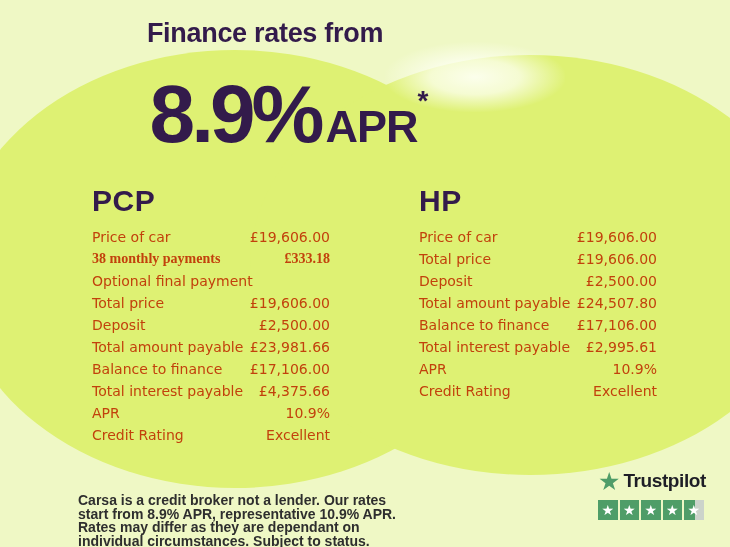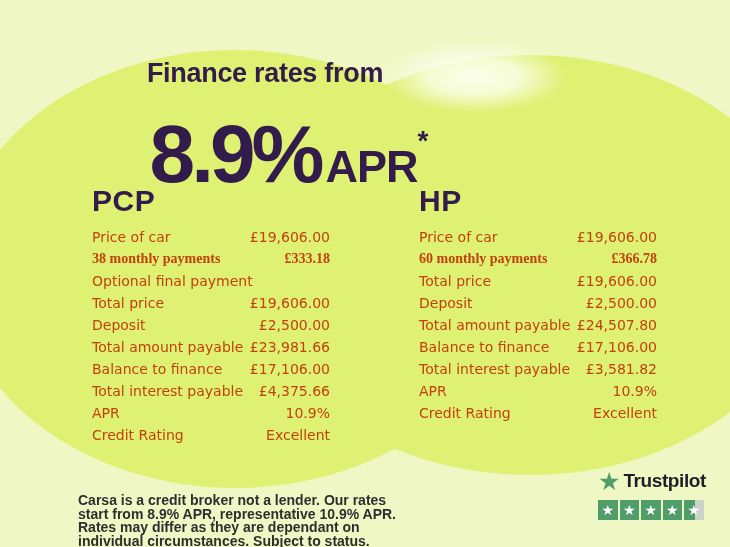--- a/index.html
+++ b/index.html
@@ -12,21 +12,21 @@
   }
   
   .blob{position:absolute;border-radius:50%;background:#def173;}
   .blob-left{left:-45px;top:50px;width:560px;height:438px;}
   .blob-right{left:250px;top:55px;width:560px;height:420px;}
   .glow{
     position:absolute;left:385px;top:42px;width:180px;height:70px;
     background:radial-gradient(ellipse at center, rgba(253,255,242,0.95) 0%, rgba(253,255,242,0.75) 35%, rgba(253,255,242,0) 72%);
   }
   
-  .headline{position:absolute;left:0;top:18px;width:530px;text-align:center;color:#331b4b;margin-top:40px;}
+  .headline{position:absolute;left:0;top:18px;width:530px;text-align:center;color:#331b4b;}
   .eyebrow{font-size:27px;font-weight:bold;letter-spacing:-0.3px;}
   .rate-line{margin-top:2px;line-height:100px;white-space:nowrap;padding-left:48px;}
   .rate{font-size:82px;font-weight:bold;letter-spacing:-4px;}
   .apr{font-size:45px;font-weight:bold;letter-spacing:-1px;margin-left:5px;}
   .asterisk{font-size:28px;font-weight:bold;vertical-align:32px;}
   
   .tbl{position:absolute;width:238px;top:186px;color:#331b4b;}
   .tbl-pcp{left:92px;}
   .tbl-hp{left:419px;}
   .tbl h2{margin:0;text-align:left;font-size:30px;font-weight:bold;line-height:30px;letter-spacing:0.5px;}
@@ -117,43 +117,39 @@
     </div>
   </section>
 
   <section class="tbl tbl-hp">
     <h2>HP</h2>
     <div class="rows">
       <div class="row">
           <span class="lbl">Price of car</span>
           <span class="val">£19,606.00</span>
         </div>
-      <div class="row bold">
-          <span class="lbl">60 monthly payments</span>
-          <span class="val">£366.78</span>
-        </div>
       <div class="row">
           <span class="lbl">Total price</span>
           <span class="val">£19,606.00</span>
         </div>
       <div class="row">
           <span class="lbl">Deposit</span>
           <span class="val">£2,500.00</span>
         </div>
       <div class="row">
           <span class="lbl">Total amount payable</span>
           <span class="val">£24,507.80</span>
         </div>
       <div class="row">
           <span class="lbl">Balance to finance</span>
           <span class="val">£17,106.00</span>
         </div>
       <div class="row">
           <span class="lbl">Total interest payable</span>
-          <span class="val">£3,581.82</span>
+          <span class="val">£2,995.61</span>
         </div>
       <div class="row">
           <span class="lbl">APR</span>
           <span class="val">10.9%</span>
         </div>
       <div class="row">
           <span class="lbl">Credit Rating</span>
           <span class="val">Excellent</span>
         </div>
     </div>

